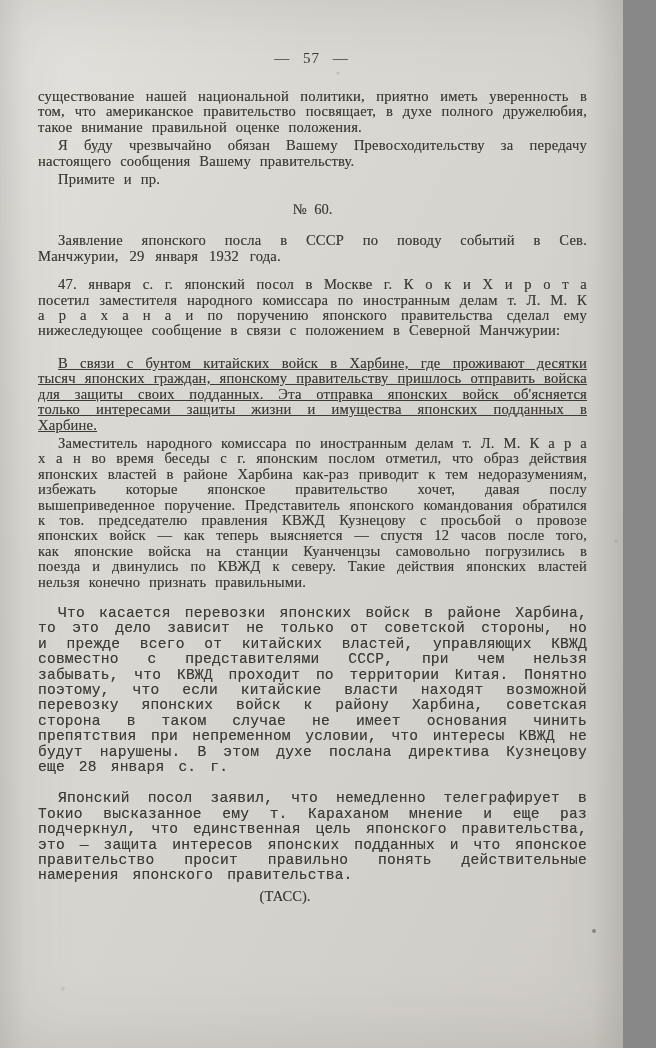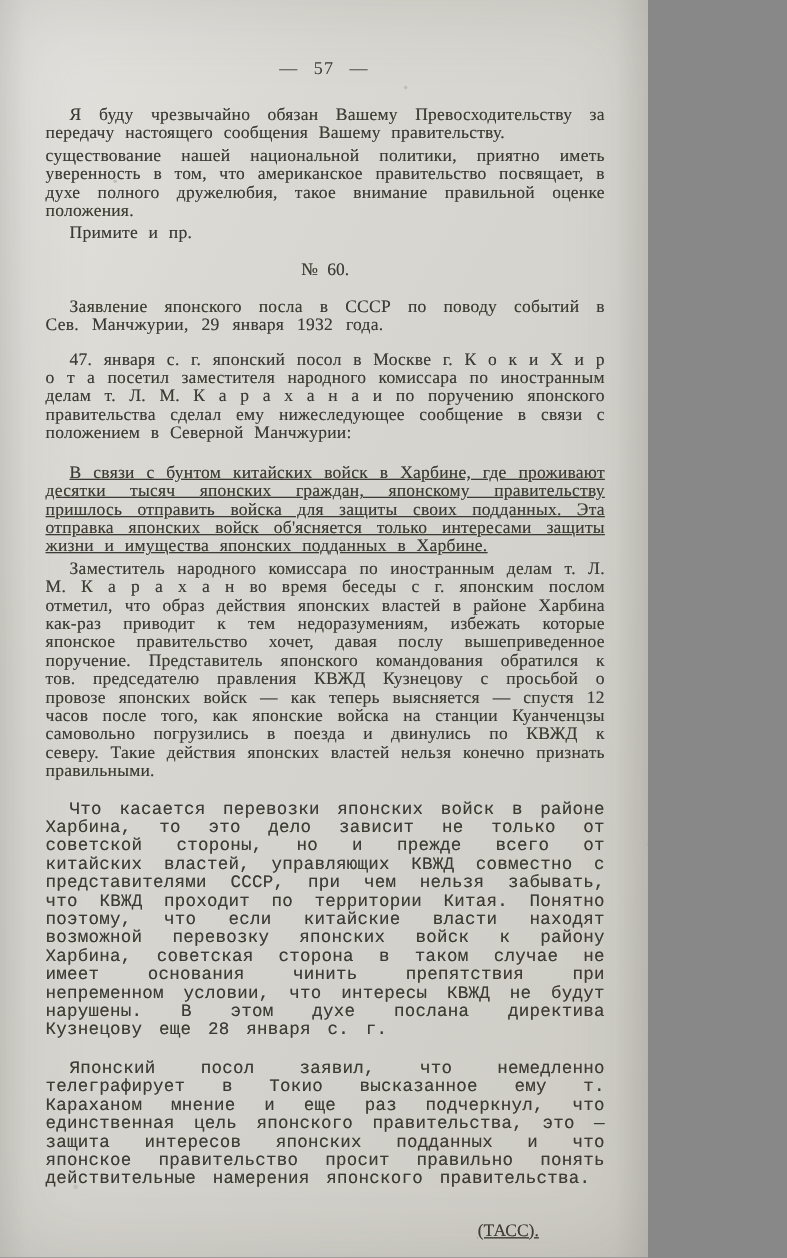--- a/index.html
+++ b/index.html
@@ -2,21 +2,21 @@
 <html><head>
 <meta charset="utf-8">
 <style>
   html, body {
     margin: 0;
     padding: 0;
     background: #888;
   }
   .page {
     position: relative;
-    width: 540px;
+    width: 623px;
     height: 1048px;
     margin: 0;
     overflow: hidden;
     box-sizing: border-box;
     font-family: "Liberation Serif", "DejaVu Serif", serif;
     color: #3d3b34;
     background:
       linear-gradient(to right, rgba(40,38,32,0.06), rgba(40,38,32,0) 4%, rgba(40,38,32,0) 95%, rgba(40,38,32,0.08)),
       linear-gradient(118deg, #e4e3df 0%, #dad8d2 28%, #d4d2cc 62%, #cdcbc4 100%);
   }
@@ -71,41 +71,40 @@
     text-align: center;
     font-size: 14.6px;
     word-spacing: 4px;
     text-shadow: 0 0 0.4px rgba(60,58,50,0.55);
   }
   .doc-title {
     margin-bottom: 13px;
     word-spacing: 7px;
   }
   .attribution {
-    margin-top: 26px;
-    text-align: right;
+    margin-top: 4px;
+    text-align: center;
     padding-right: 55px;
     font-size: 14.6px;
     text-shadow: 0 0 0.4px rgba(60,58,50,0.55);
-    text-decoration: underline;
   }
 </style>
 </head>
 <body>
 
 <div class="page">
   <div class="specks"></div>
 
   <div class="page-number">— 57 —</div>
 
   <div class="content">
 
+    <p class="para">существование нашей национальной политики, приятно иметь уверенность в том, что американское правительство посвящает, в духе полного дружелюбия, такое внимание правильной оценке положения.</p>
+
     <p class="para ind">Я буду чрезвычайно обязан Вашему Превосходительству за передачу настоящего сообщения Вашему правительству.</p>
-
-    <p class="para">существование нашей национальной политики, приятно иметь уверенность в том, что американское правительство посвящает, в духе полного дружелюбия, такое внимание правильной оценке положения.</p>
 
     <p class="para ind">Примите и пр.</p>
 
     <div class="doc-number">№ 60.</div>
 
     <p class="para ind doc-title">Заявление японского посла в СССР по поводу событий в Сев. Манчжурии, 29 января 1932 года.</p>
 
     <p class="para ind">47. января с. г. японский посол в Москве г. К о к и  Х и р о т а посетил заместителя народного комиссара по иностранным делам т. Л. М. К а р а х а н а  и по поручению японского правительства сделал ему нижеследующее сообщение в связи с положением в Северной Манчжурии:</p>
 
     <p class="para ind gap-top-sm">В связи с бунтом китайских войск в Харбине, где проживают десятки тысяч японских граждан, японскому правительству пришлось отправить войска для защиты своих подданных. Эта отправка японских войск об'ясняется только интересами защиты жизни и имущества японских подданных в Харбине.</p>

